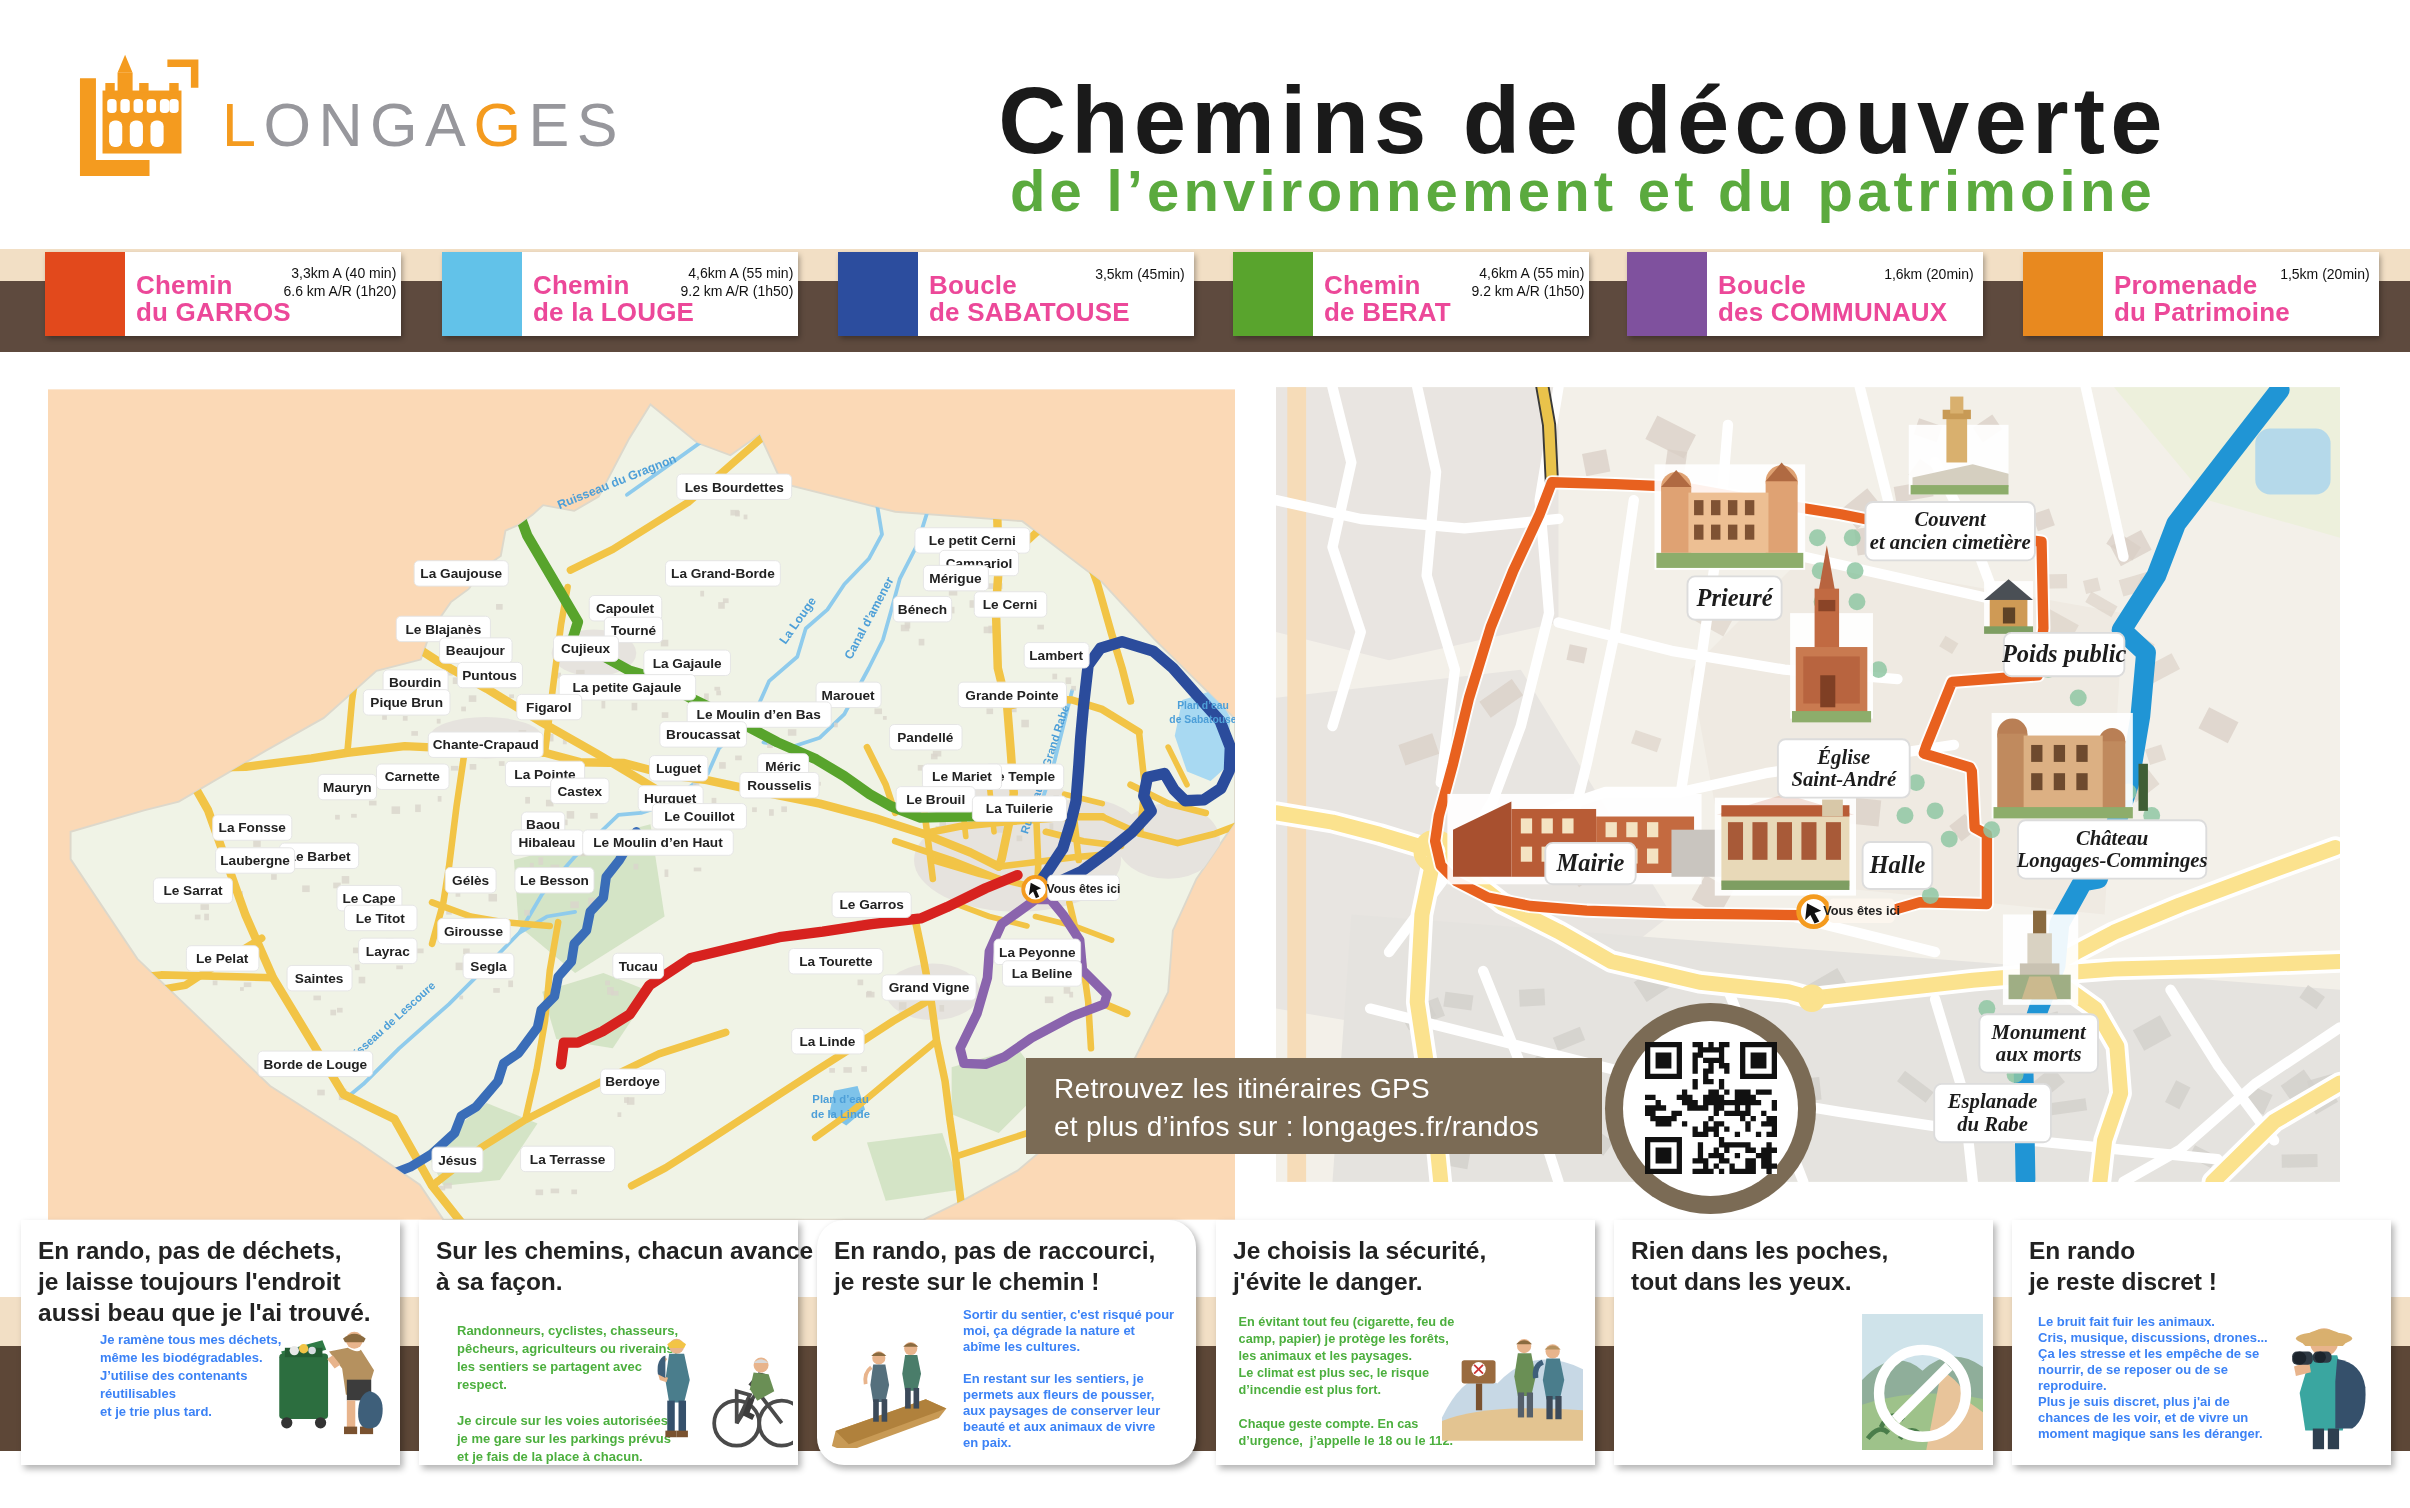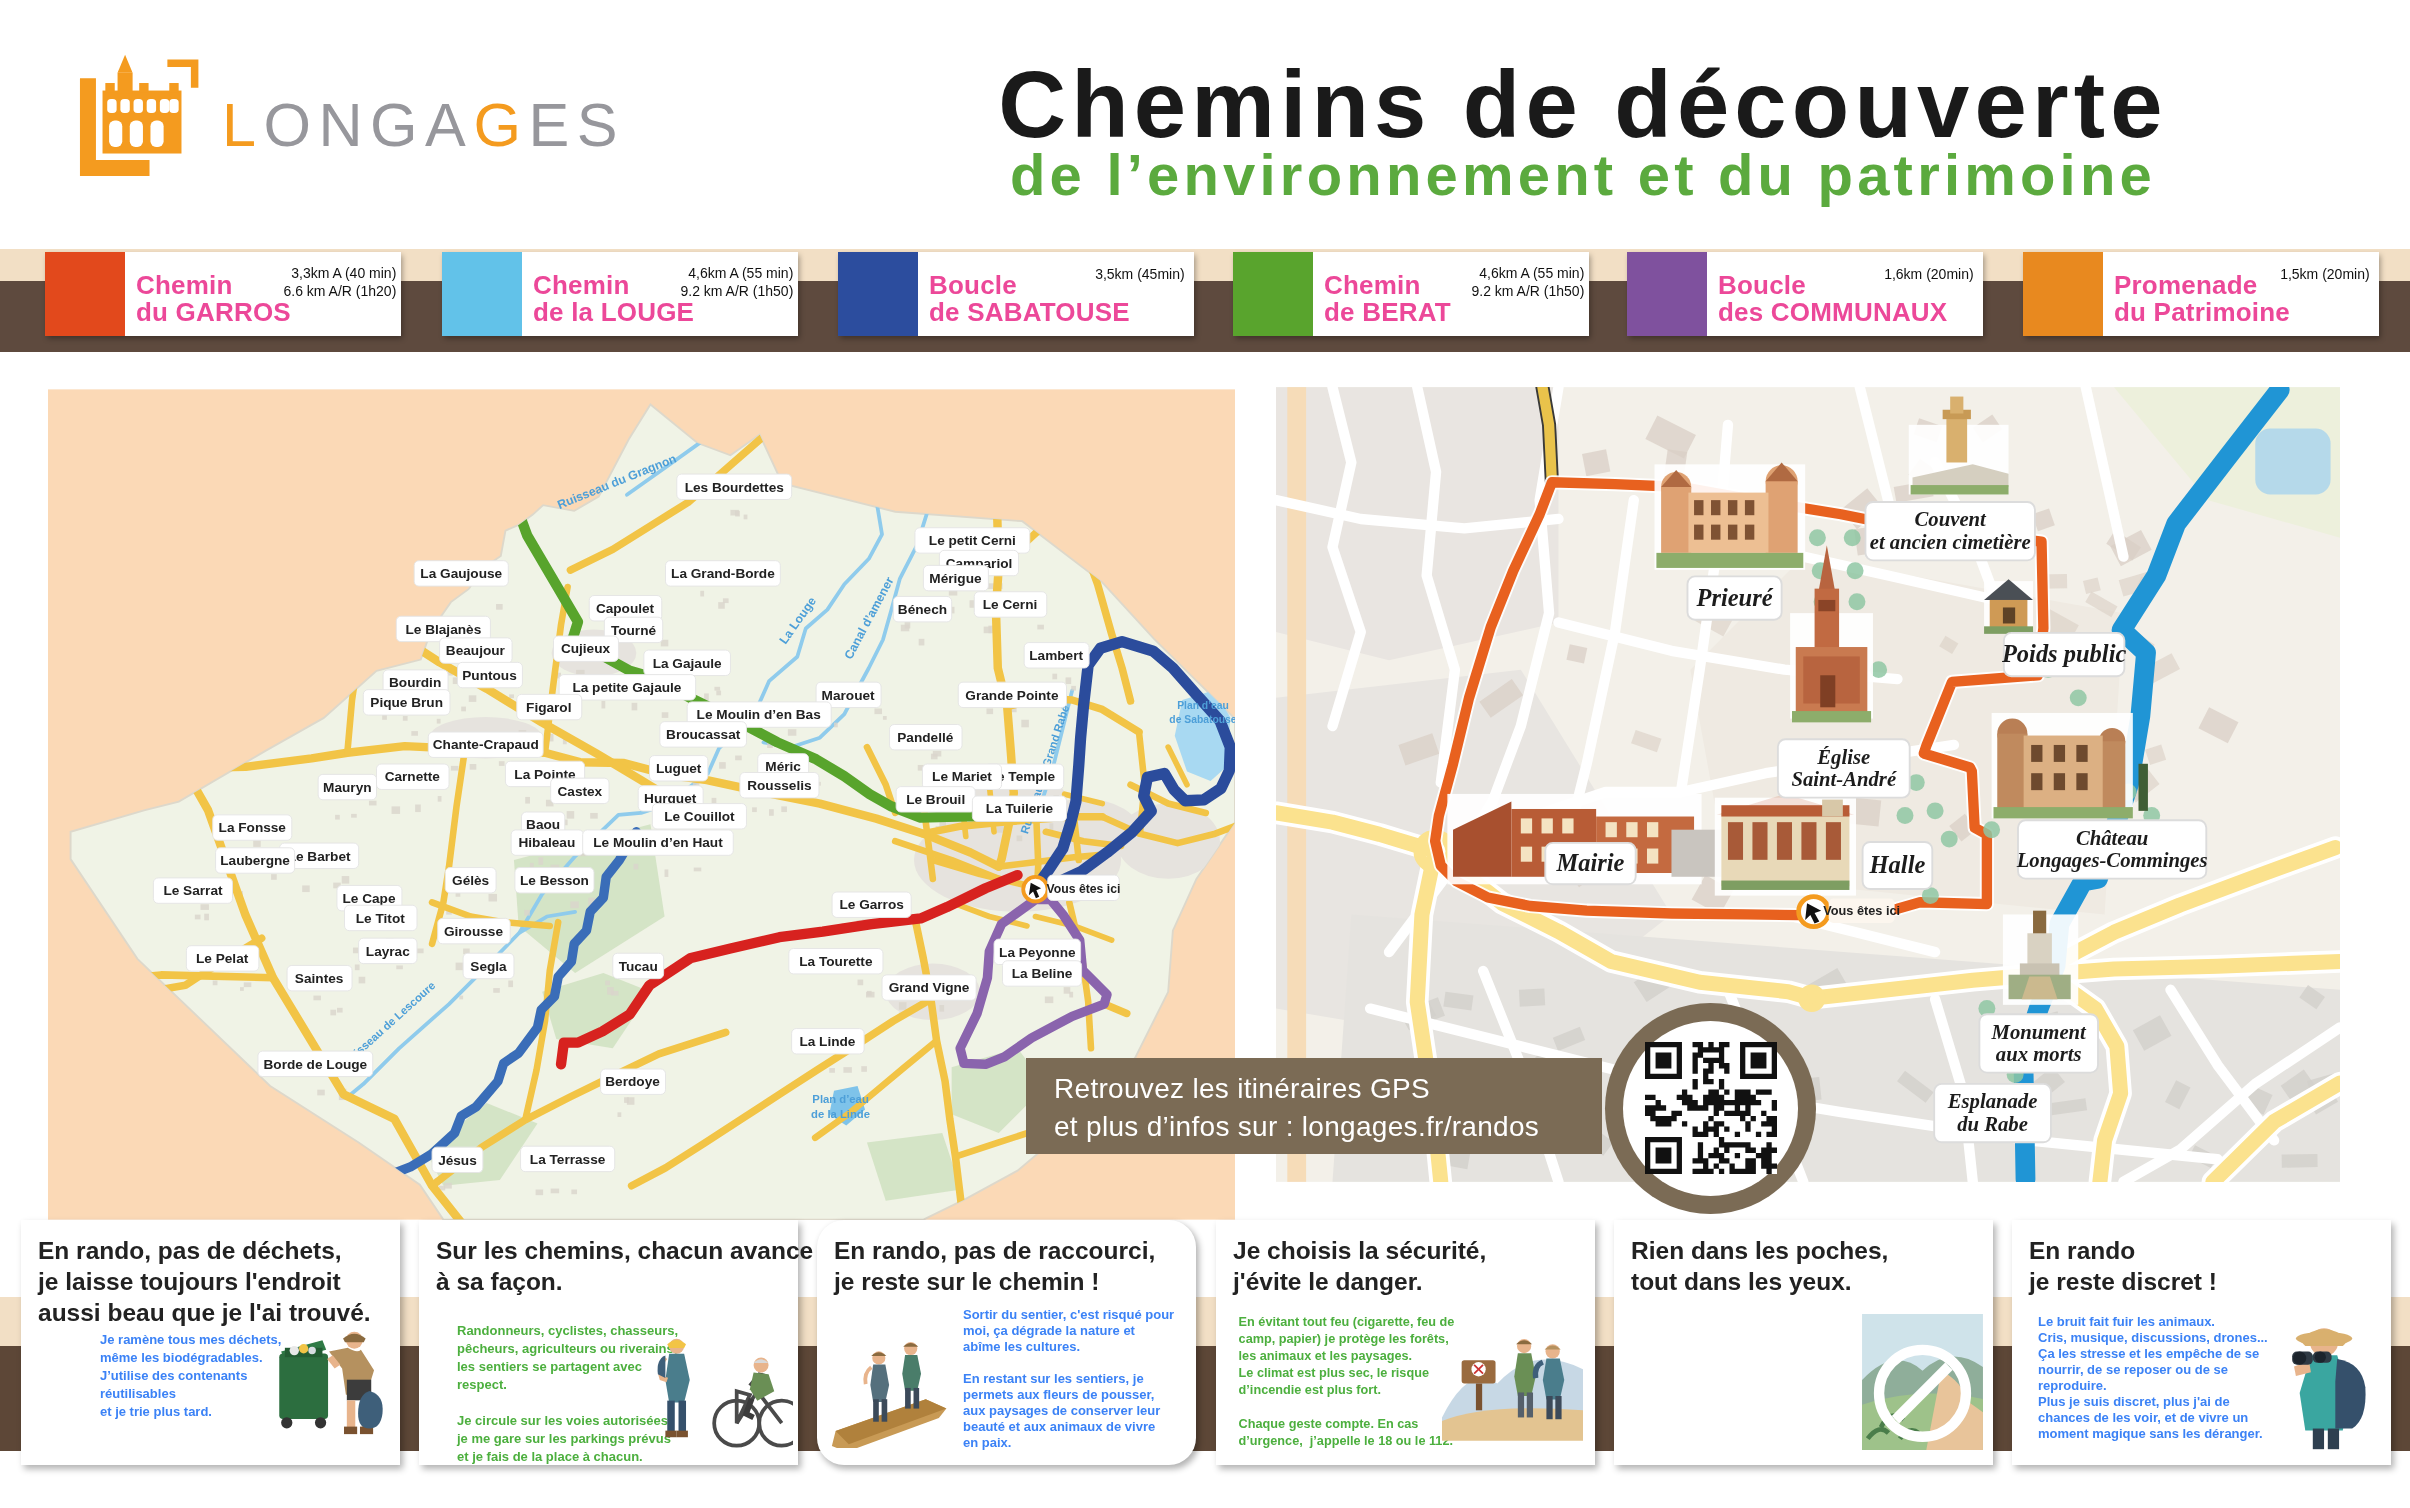--- a/index.html
+++ b/index.html
@@ -1,21 +1,21 @@
 <!DOCTYPE html>
 <html lang="fr" style="font-size:15px"><head>
 <meta charset="utf-8">
 <style>
   html,body{margin:0;padding:0;}
   body{width:2411px;height:1508px;position:relative;overflow:hidden;background:#ffffff;
        font-family:"Liberation Sans", sans-serif;}
   .abs{position:absolute;}
   
   #title{position:absolute;left:957px;top:58px;width:1252px;text-align:center;}
-  #title .t1{font-size:94px;font-weight:700;color:#1a1a1a;letter-spacing:5.2px;line-height:1.0;}
+  #title .t1{font-size:94px;font-weight:700;color:#1a1a1a;letter-spacing:5.2px;line-height:1.0;margin-top:16px;}
   #title .t2{font-size:58px;font-weight:700;color:#5baa3e;letter-spacing:4.2px;margin-top:-11.3px;}
   
   #band-beige{position:absolute;left:0;top:249px;width:2411px;height:32px;background:#f2dfc5;}
   #band-brown{position:absolute;left:0;top:281px;width:2411px;height:71px;background:#5e4a3e;}
   .lcard{position:absolute;top:252px;height:84px;width:356px;background:#ffffff;box-shadow:1.9px 2.8px 5.6px rgba(0,0,0,.35);}
   .lcard .sw{position:absolute;left:0;top:0;bottom:0;width:80px;}
   .lcard .nm{position:absolute;left:91px;top:20px;font-weight:700;color:#ec4899;font-size:26px;line-height:27px;letter-spacing:0.2px;white-space:nowrap;}
   .lcard .km{position:absolute;right:4.7px;top:12.2px;font-size:14px;color:#111;text-align:right;line-height:18px;white-space:nowrap;}
   .lcard .km1{position:absolute;right:9.4px;top:14px;font-size:14px;color:#111;text-align:right;white-space:nowrap;}
   

